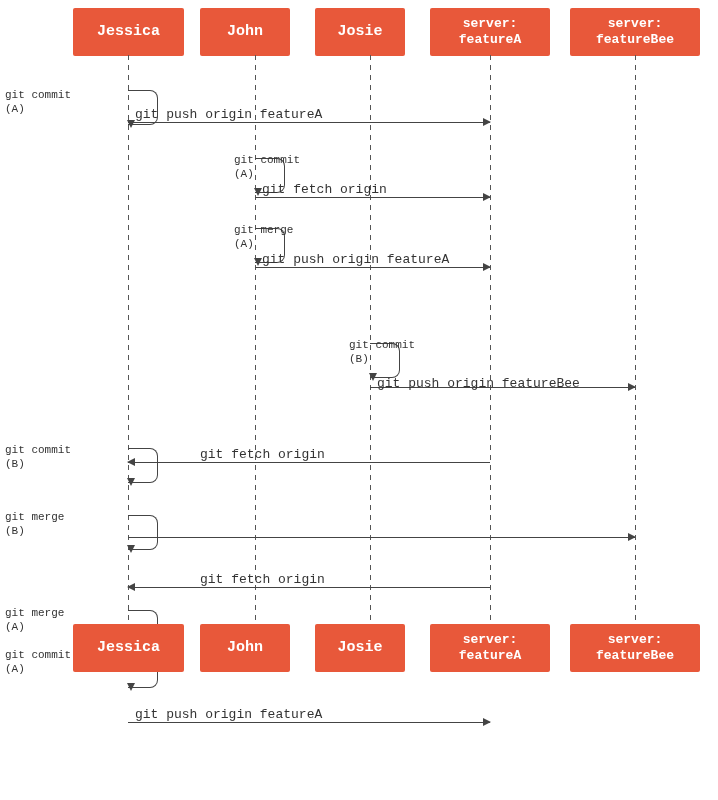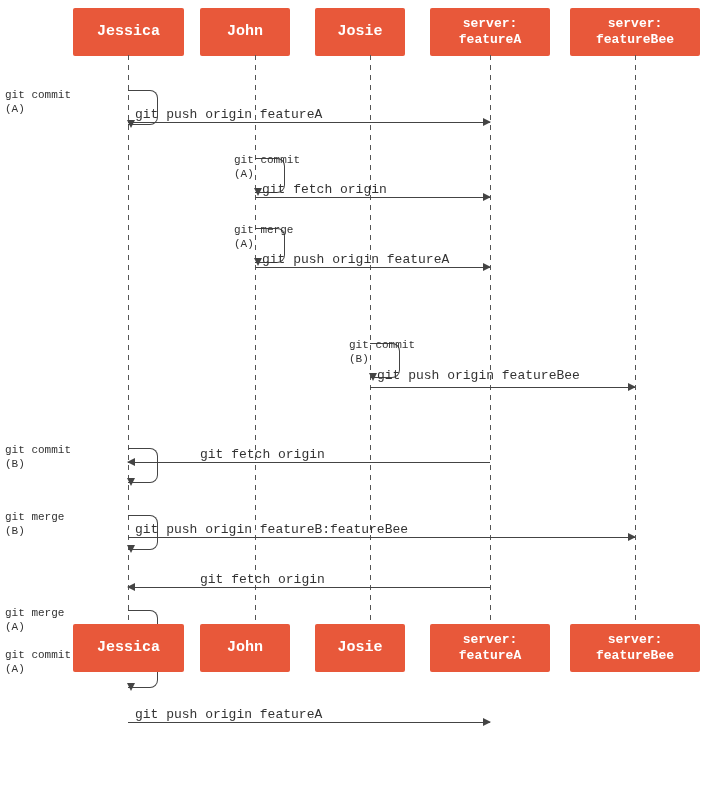--- a/index.html
+++ b/index.html
@@ -155,27 +155,26 @@
   <div class="arrow" style="left:128px; top:122px; width:362px;"></div>
   <div class="arrow-label" style="left:135px; top:107px;">git push origin featureA</div>
 
   <div class="arrow" style="left:255px; top:197px; width:235px;"></div>
   <div class="arrow-label" style="left:262px; top:182px;">git fetch origin</div>
 
   <div class="arrow" style="left:255px; top:267px; width:235px;"></div>
   <div class="arrow-label" style="left:262px; top:252px;">git push origin featureA</div>
 
   <div class="arrow" style="left:370px; top:387px; width:265px;"></div>
-  <div class="arrow-label" style="left:377px; top:368px;">git push origin featureBee</div>
+  <div class="arrow-label" style="left:377px; top:376px;">git push origin featureBee</div>
 
   <div class="arrow left" style="left:128px; top:462px; width:362px;"></div>
   <div class="arrow-label" style="left:200px; top:447px;">git fetch origin</div>
 
   <div class="arrow" style="left:128px; top:537px; width:507px;"></div>
-  <div class="arrow-label" style="left:135px; top:522px;">git push origin featureB:featureBee</div>
 
   <div class="arrow left" style="left:128px; top:587px; width:362px;"></div>
   <div class="arrow-label" style="left:200px; top:572px;">git fetch origin</div>
 
   <div class="arrow" style="left:128px; top:722px; width:362px;"></div>
   <div class="arrow-label" style="left:135px; top:707px;">git push origin featureA</div>
 
   <div class="participant-box" style="left:73px; bottom:8px; width:111px; height:48px; font-size:15px;">Jessica</div>
   <div class="participant-box" style="left:200px; bottom:8px; width:90px; height:48px; font-size:15px;">John</div>
   <div class="participant-box" style="left:315px; bottom:8px; width:90px; height:48px; font-size:15px;">Josie</div>

